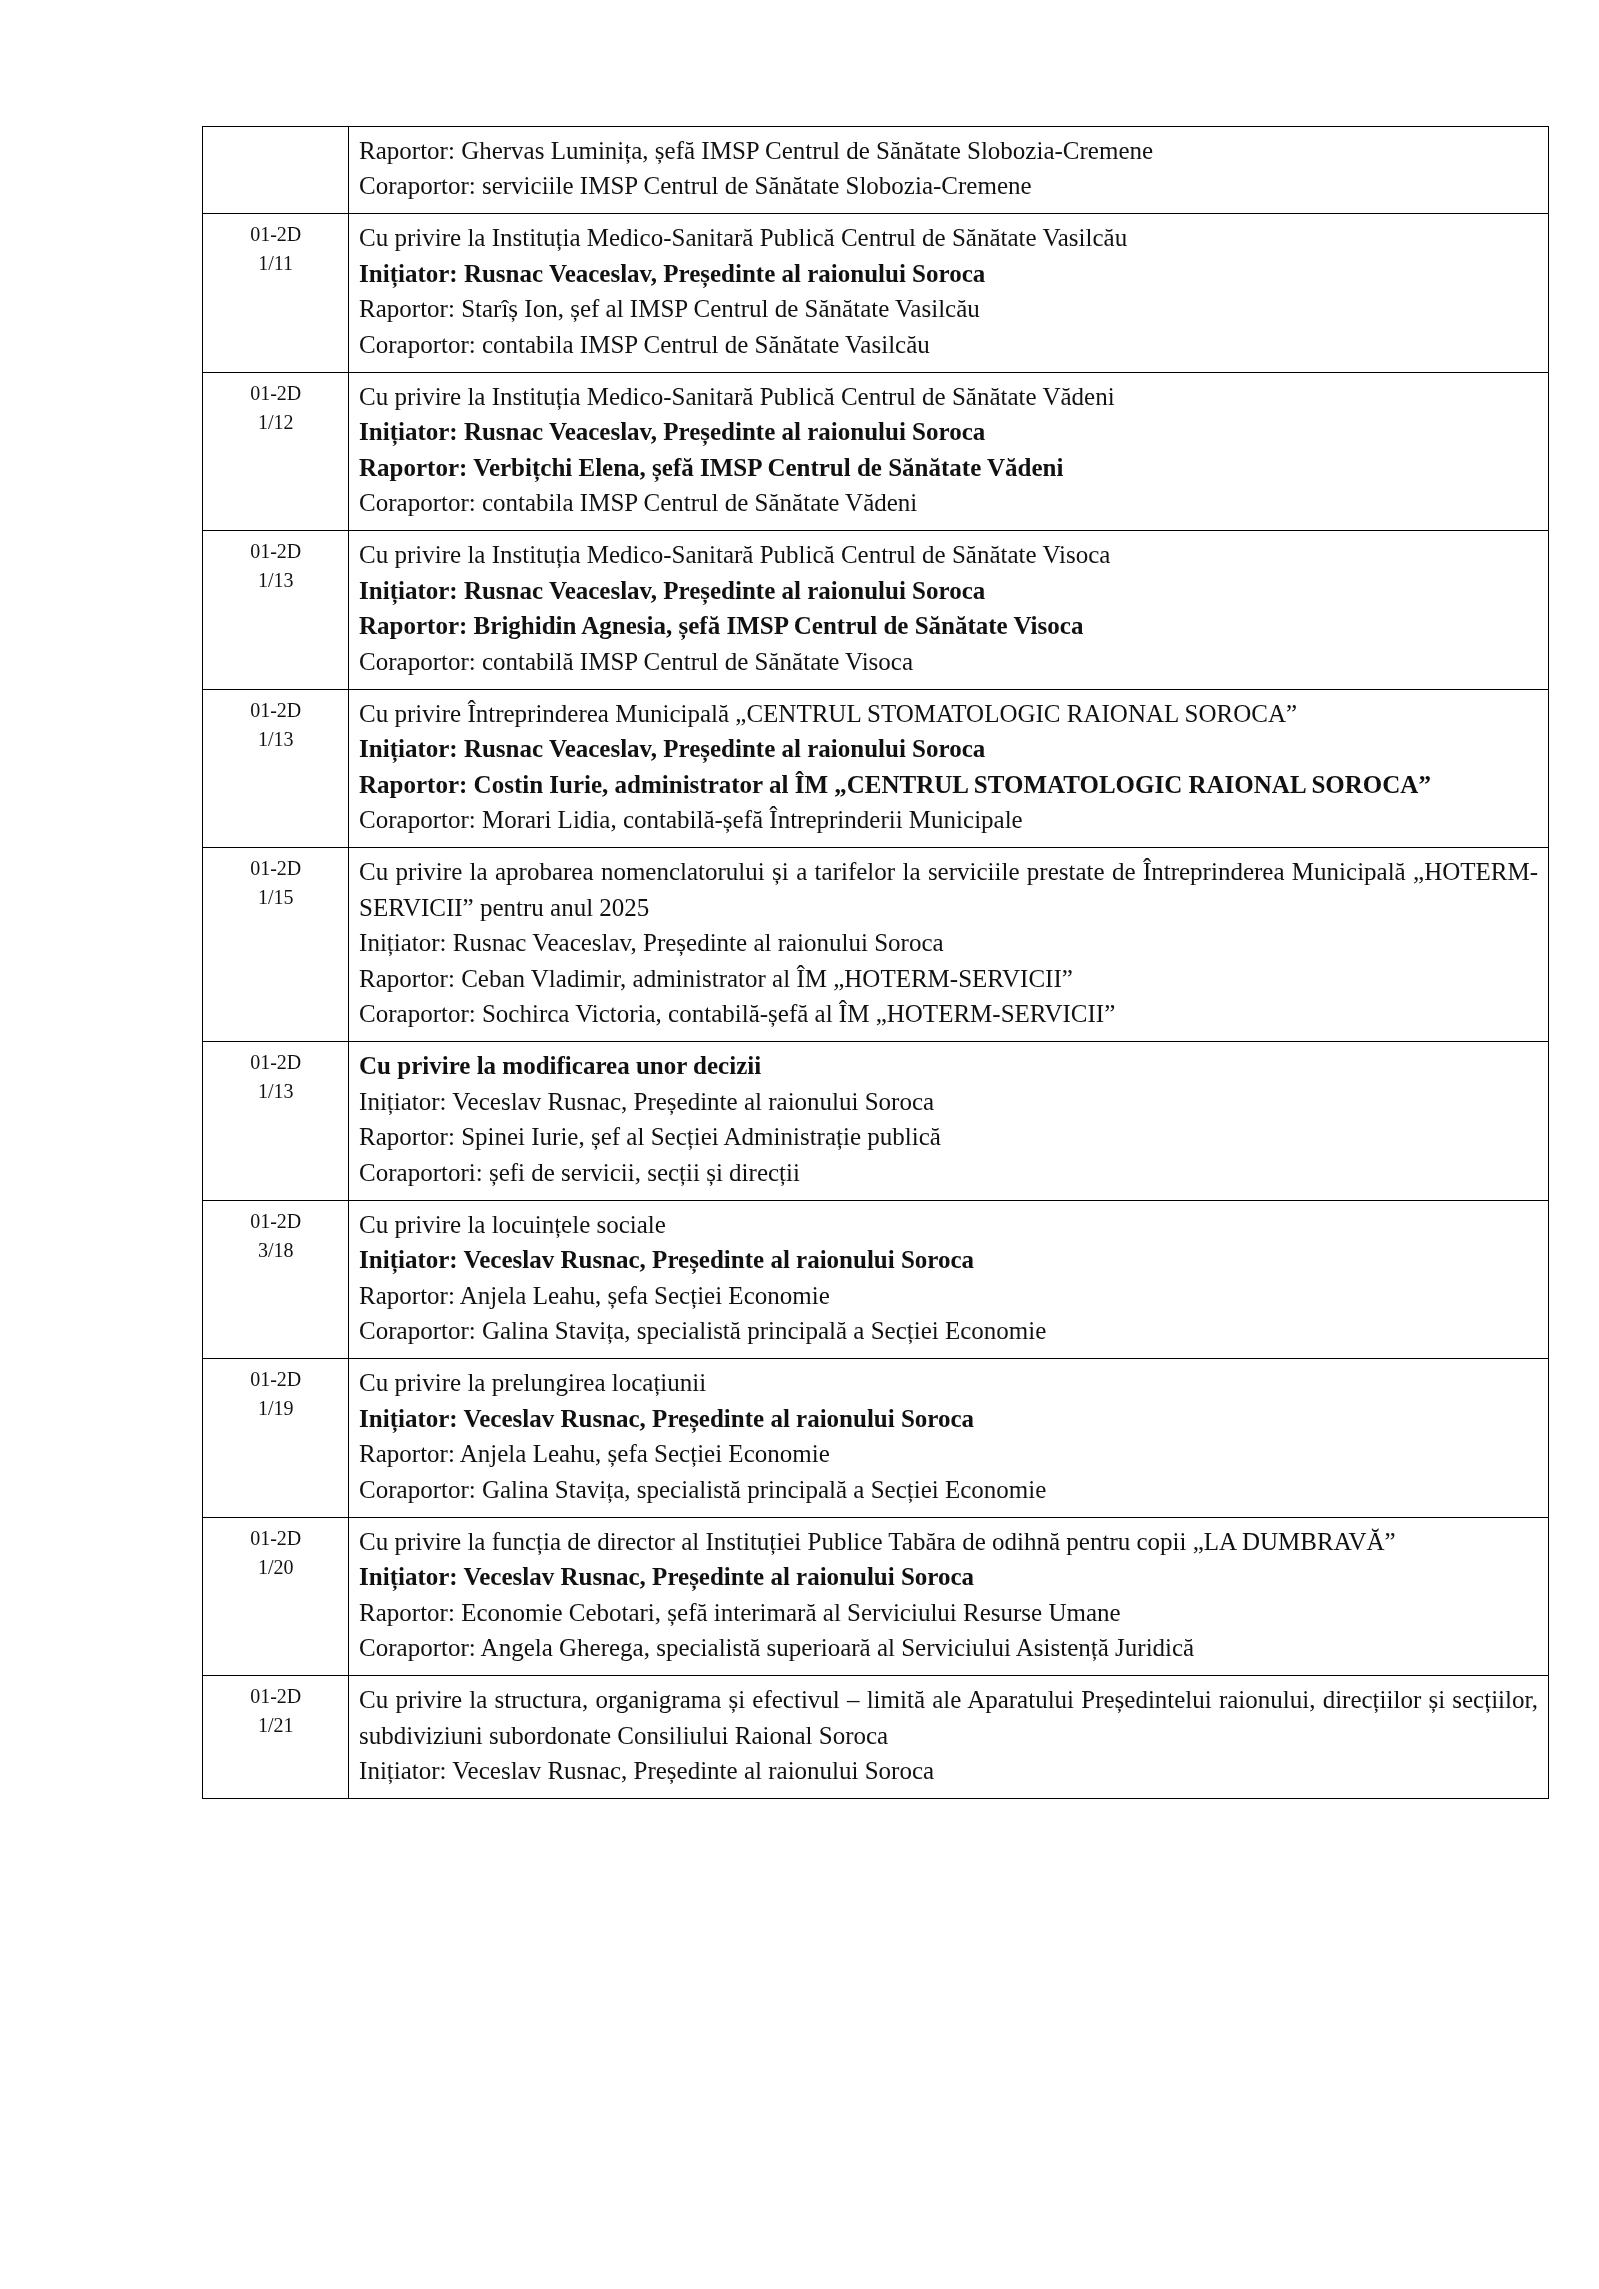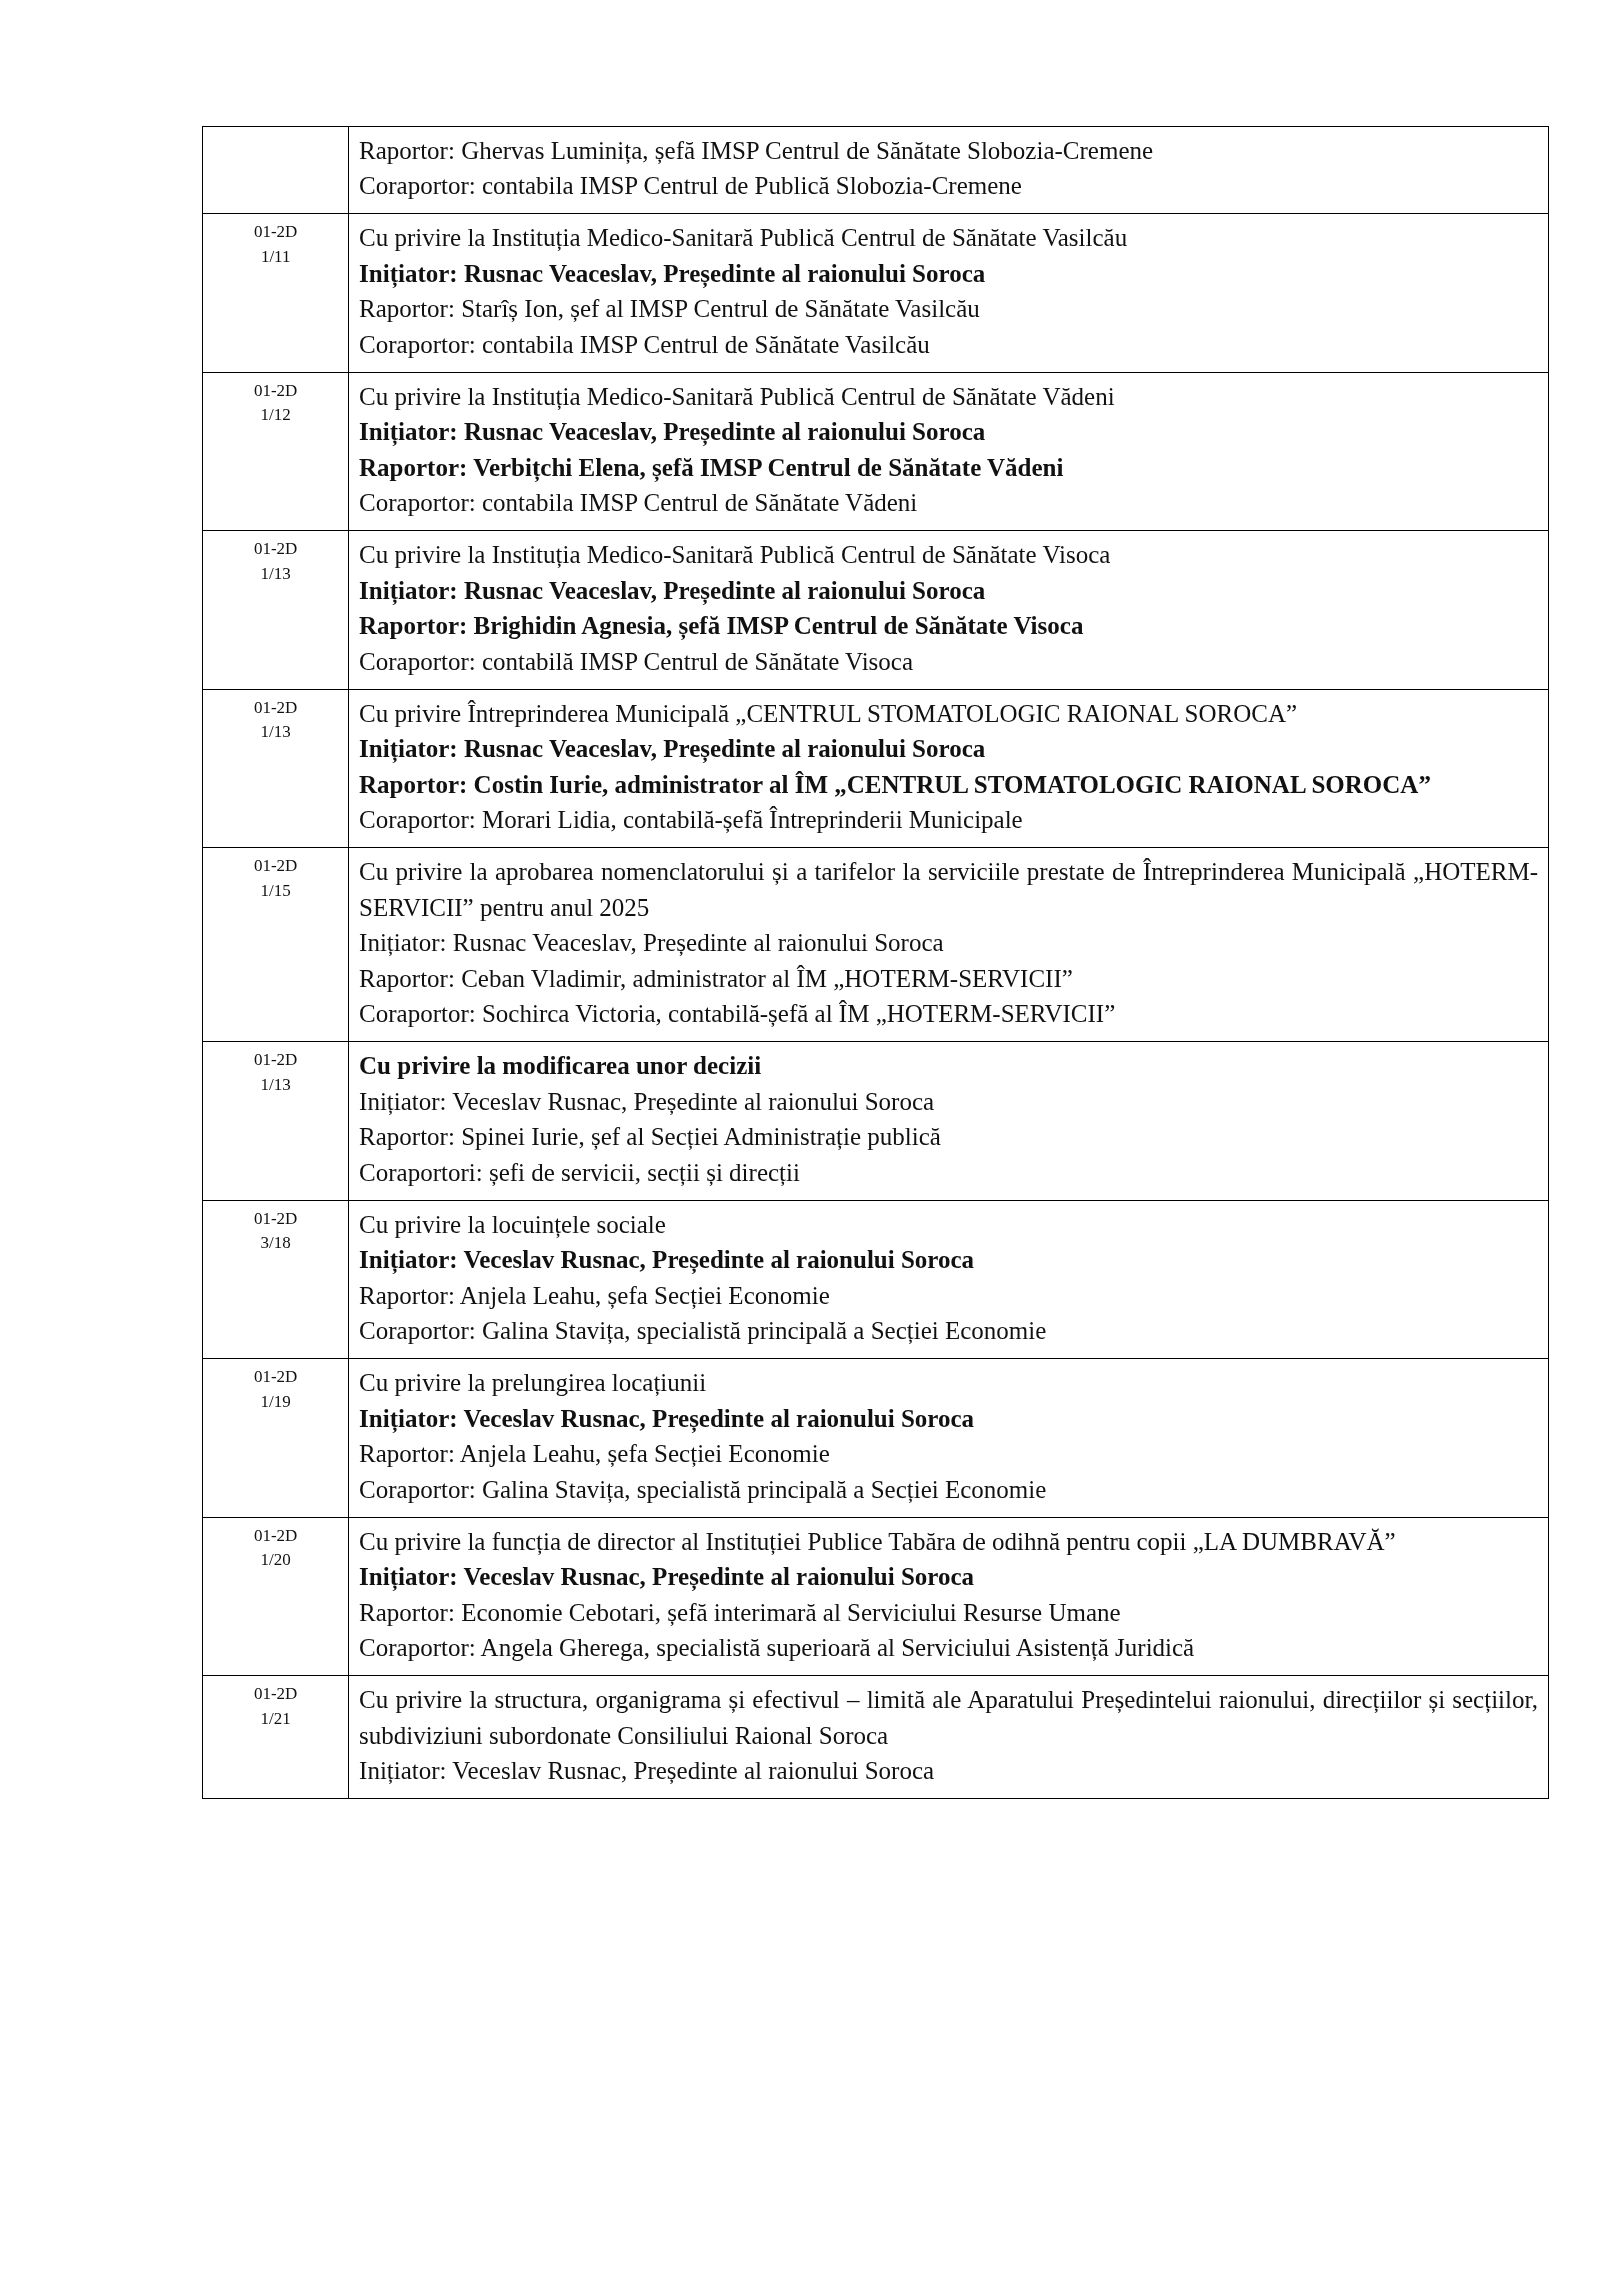--- a/index.html
+++ b/index.html
@@ -27,21 +27,21 @@
     table-layout: fixed;
   }
   table.doc-table td {
     border: 1.6px solid #000000;
     vertical-align: top;
     padding: 5.8px 9.7px 9.7px 9.7px;
   }
   td.col-code {
     width: 126px;
     text-align: center;
-    font-size: 17px;
+    font-size: 20px;
     line-height: 1.45;
     padding-top: 8.7px;
     white-space: pre-line;
   }
   td.col-body {
     width: 1179px;
     font-size: 25px;
     line-height: 1.42;
   }
   .line {
@@ -61,21 +61,21 @@
 </head>
 <body>
 
 <div class="page">
   <table class="doc-table">
     <tbody>
         <tr>
           <td class="col-code">&nbsp;</td>
           <td class="col-body">
             <span class="line">Raportor: Ghervas Luminița, șefă IMSP Centrul de Sănătate Slobozia-Cremene</span>
-            <span class="line">Coraportor: contabila IMSP Centrul de Publică Slobozia-Cremene</span>
+            <span class="line">Coraportor: serviciile IMSP Centrul de Sănătate Slobozia-Cremene</span>
           </td>
         </tr>
         <tr>
           <td class="col-code"><span class="code-line">01-2D</span><span class="code-line">1/11</span></td>
           <td class="col-body">
             <span class="line">Cu privire la Instituția Medico-Sanitară Publică Centrul de Sănătate Vasilcău</span>
             <span class="line bold">Inițiator: Rusnac Veaceslav, Președinte al raionului Soroca</span>
             <span class="line">Raportor: Starîș Ion, șef al IMSP Centrul de Sănătate Vasilcău</span>
             <span class="line">Coraportor: contabila  IMSP Centrul de Sănătate Vasilcău</span>
           </td>

